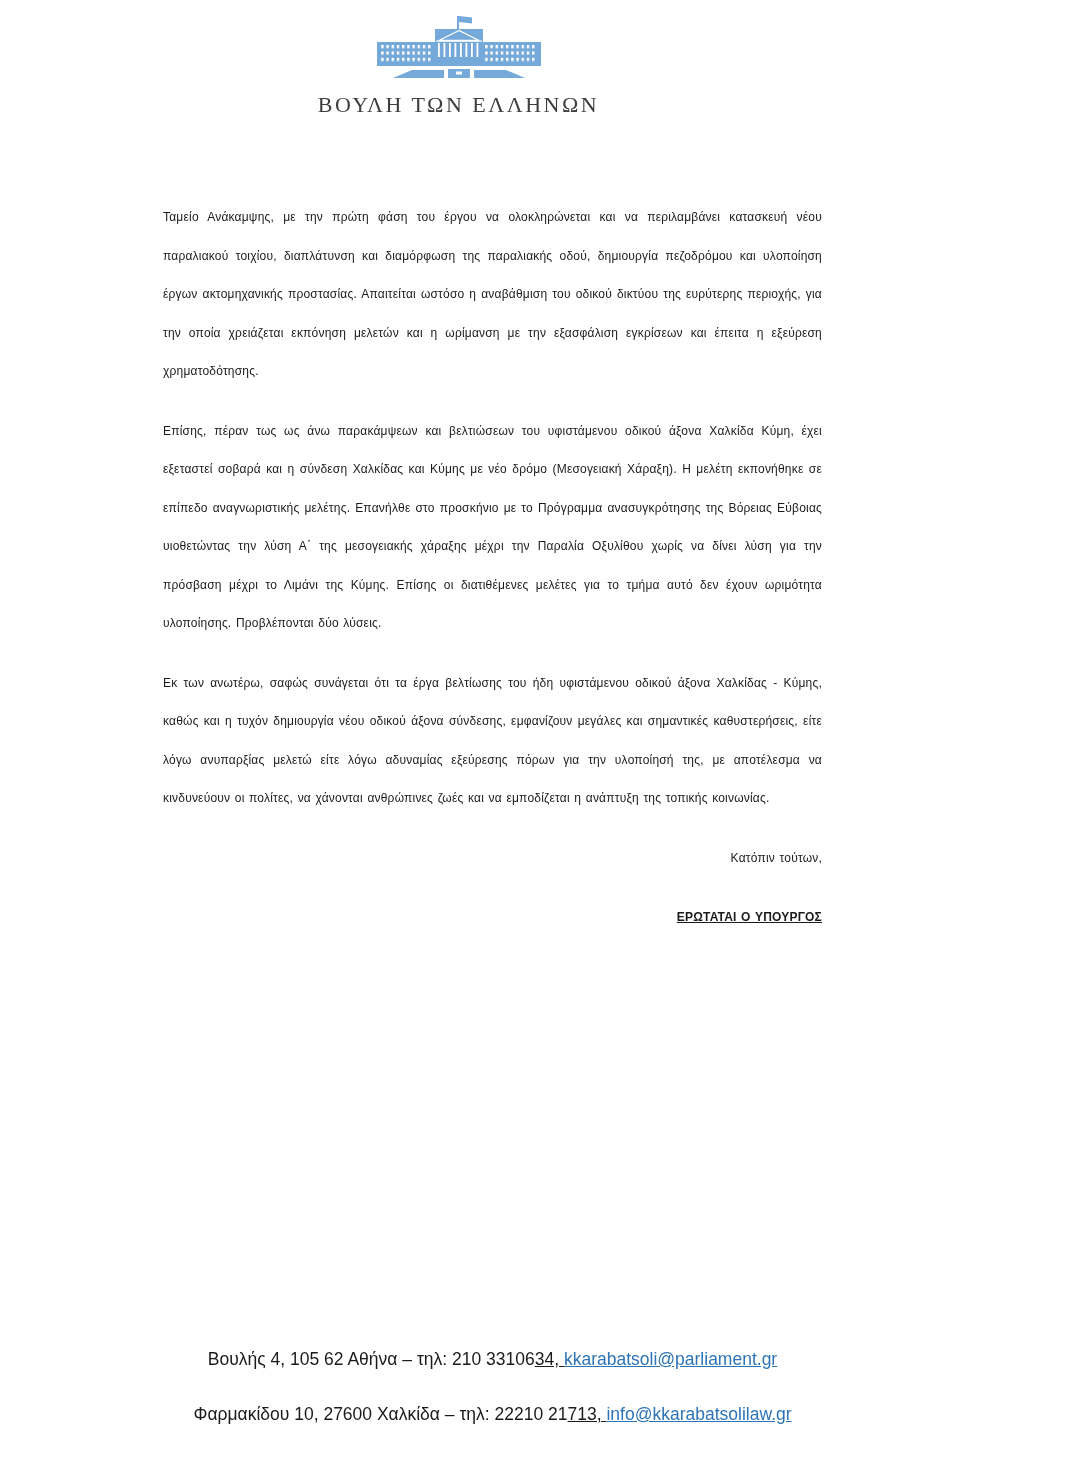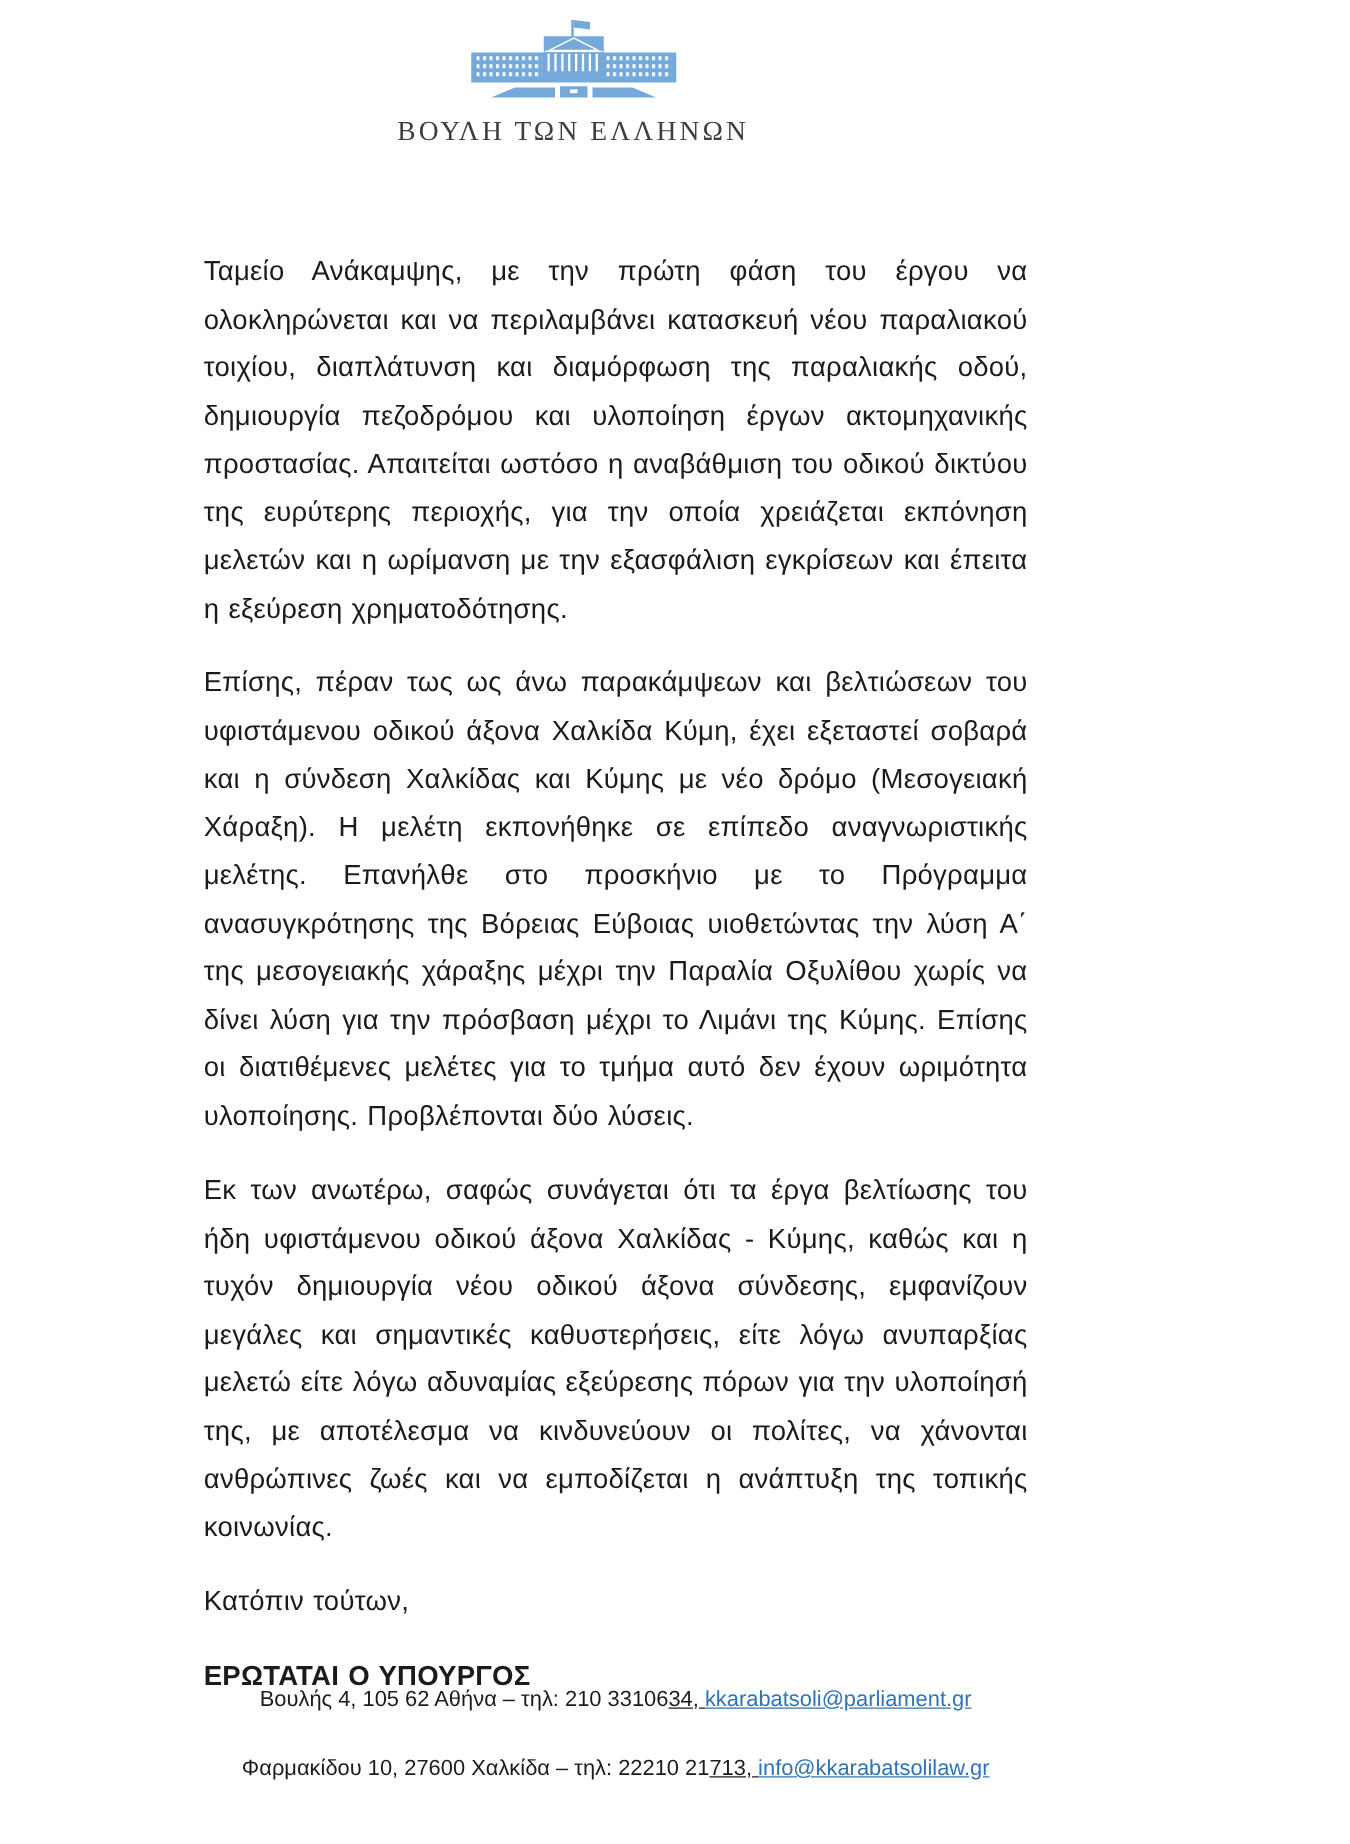--- a/index.html
+++ b/index.html
@@ -29,33 +29,34 @@
     font-size:22px;
     letter-spacing:2.5px;
     color:#3e3e3e;
     margin-top:3px;
     white-space:nowrap;
   }
   .content{
     margin:80px 95px 0 163px;
   }
   .content p{
-    font-size:22px;
+    font-size:12px;
     line-height:38.5px;
     text-align:justify;
     letter-spacing:0.2px;
     word-spacing:1px;
     margin:0 0 21px 0;
   }
   .content p.closing,
   .content p.question-heading{
-    text-align:left;
+    text-align:right;
   }
   .question-heading{
     font-weight:700;
+    text-decoration:underline;
   }
   .footer-line{
     position:absolute;
     left:163px;
     right:95px;
     text-align:center;
     font-size:17.5px;
     color:var(--text);
     white-space:nowrap;
   }

